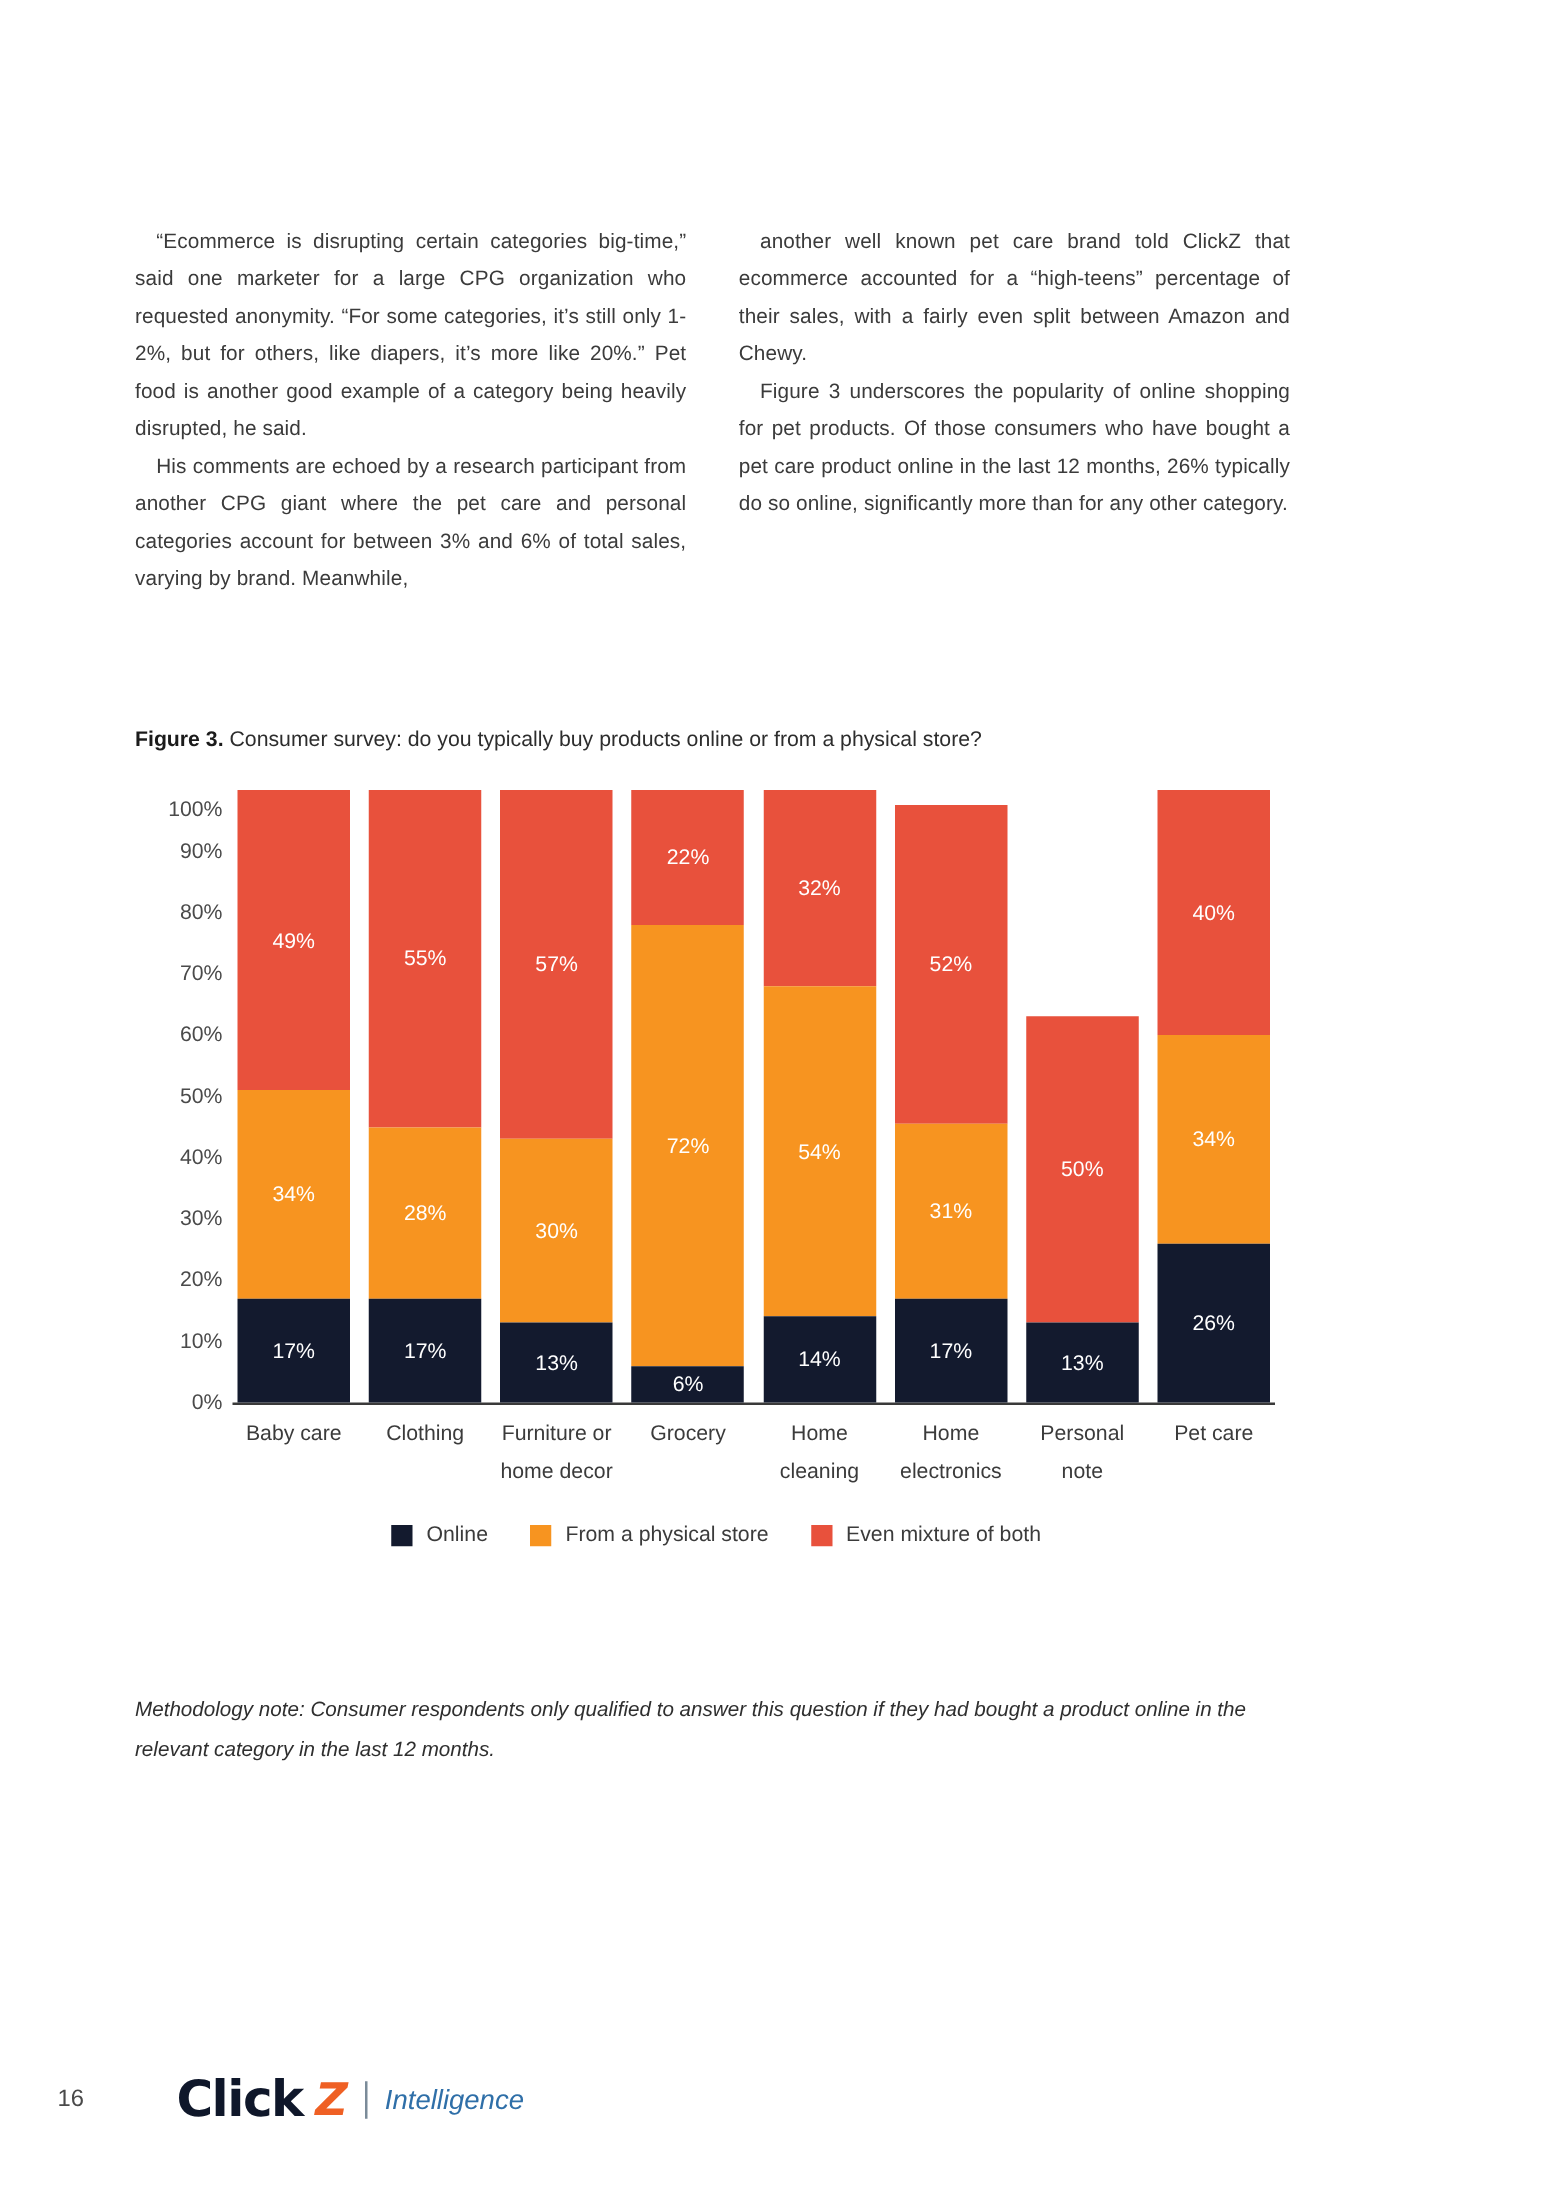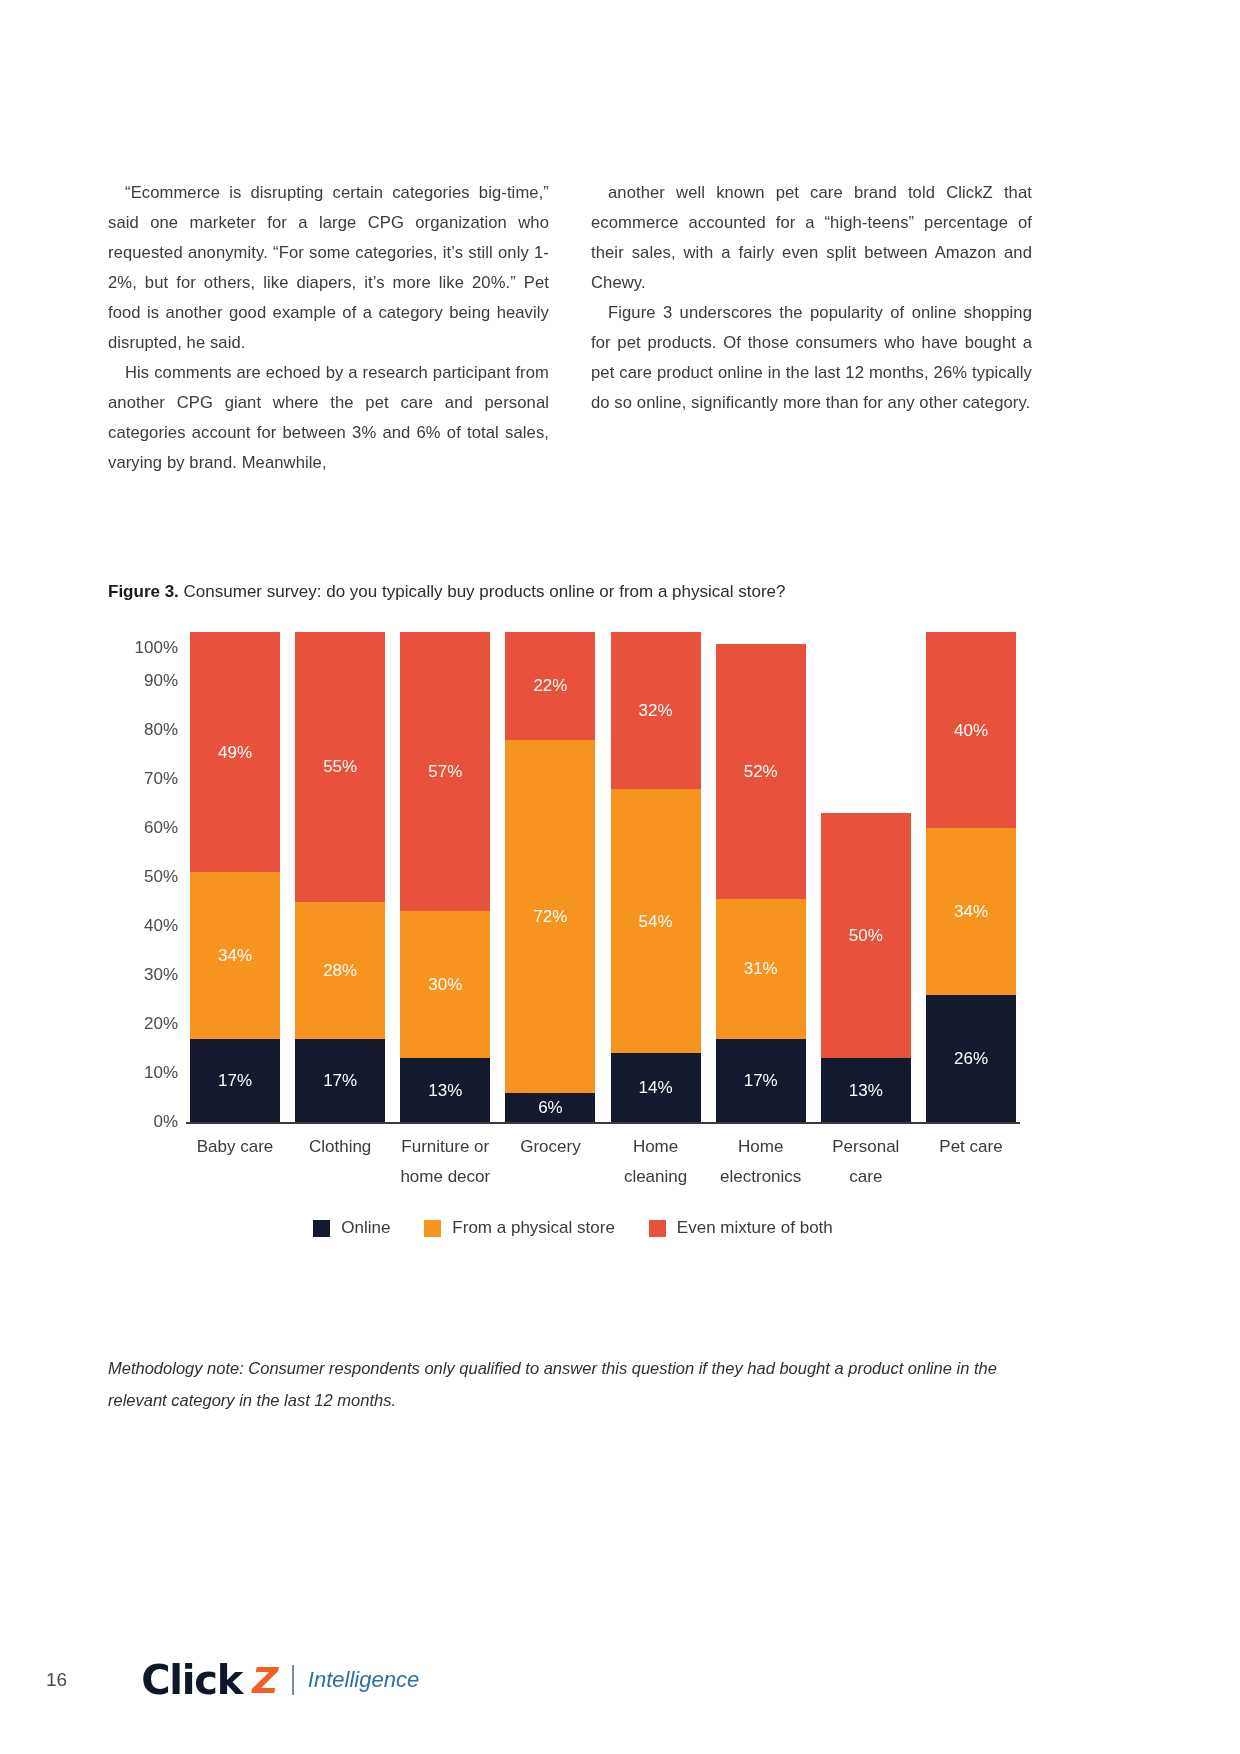--- a/index.html
+++ b/index.html
@@ -367,21 +367,21 @@
       <div class="x-label">
         <div>Home</div>
         <div>cleaning</div>
       </div>
       <div class="x-label">
         <div>Home</div>
         <div>electronics</div>
       </div>
       <div class="x-label">
         <div>Personal</div>
-        <div>care</div>
+        <div>note</div>
       </div>
       <div class="x-label">
         <div>Pet care</div>
       </div>
     </div>
   <div class="legend">
       <div class="legend-item">
         <span class="legend-swatch" style="background: rgb(19, 26, 46);"></span>
         <span class="legend-text">Online</span>
       </div>

